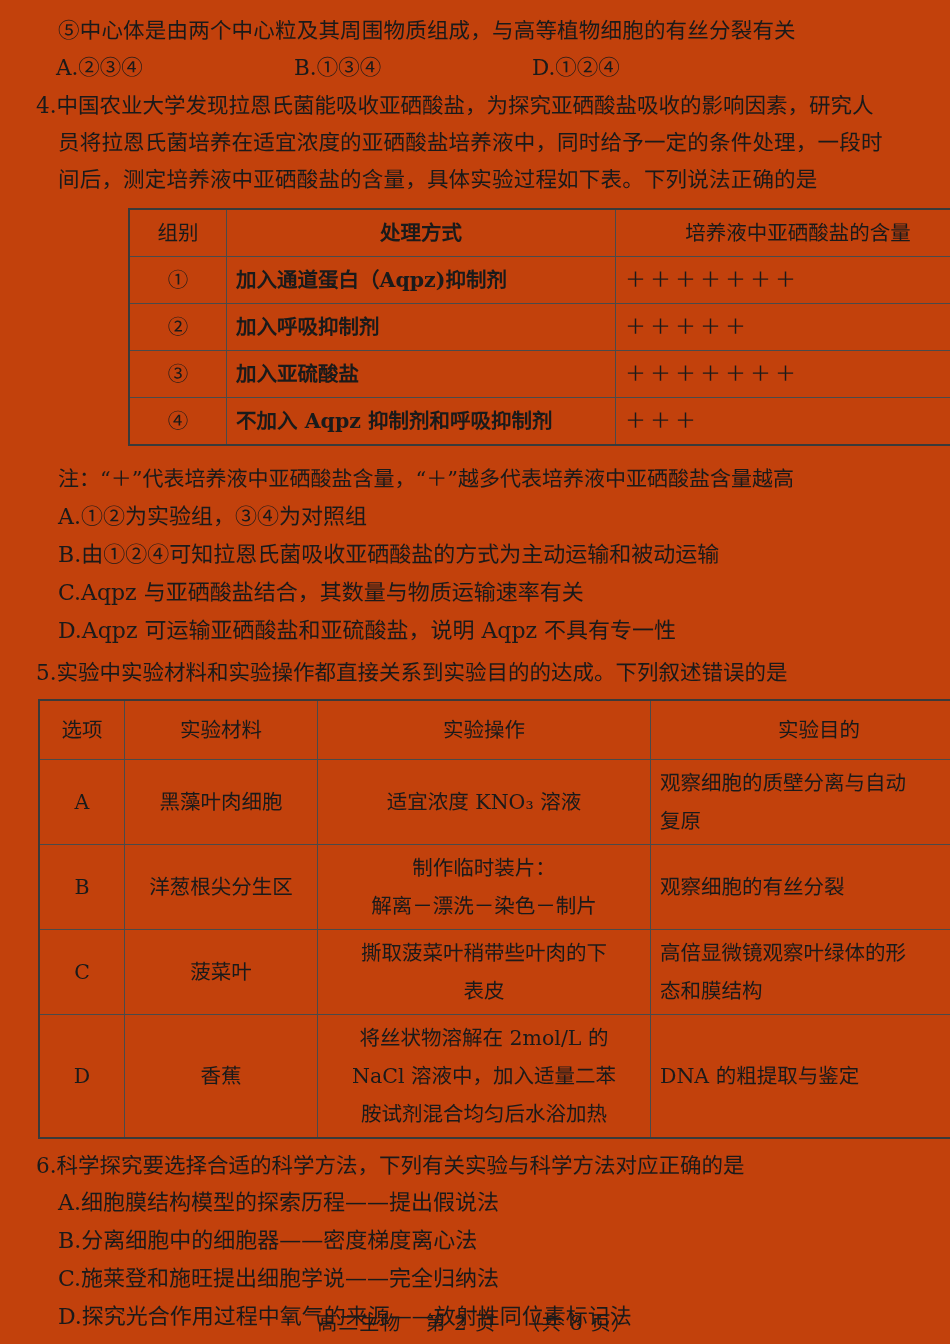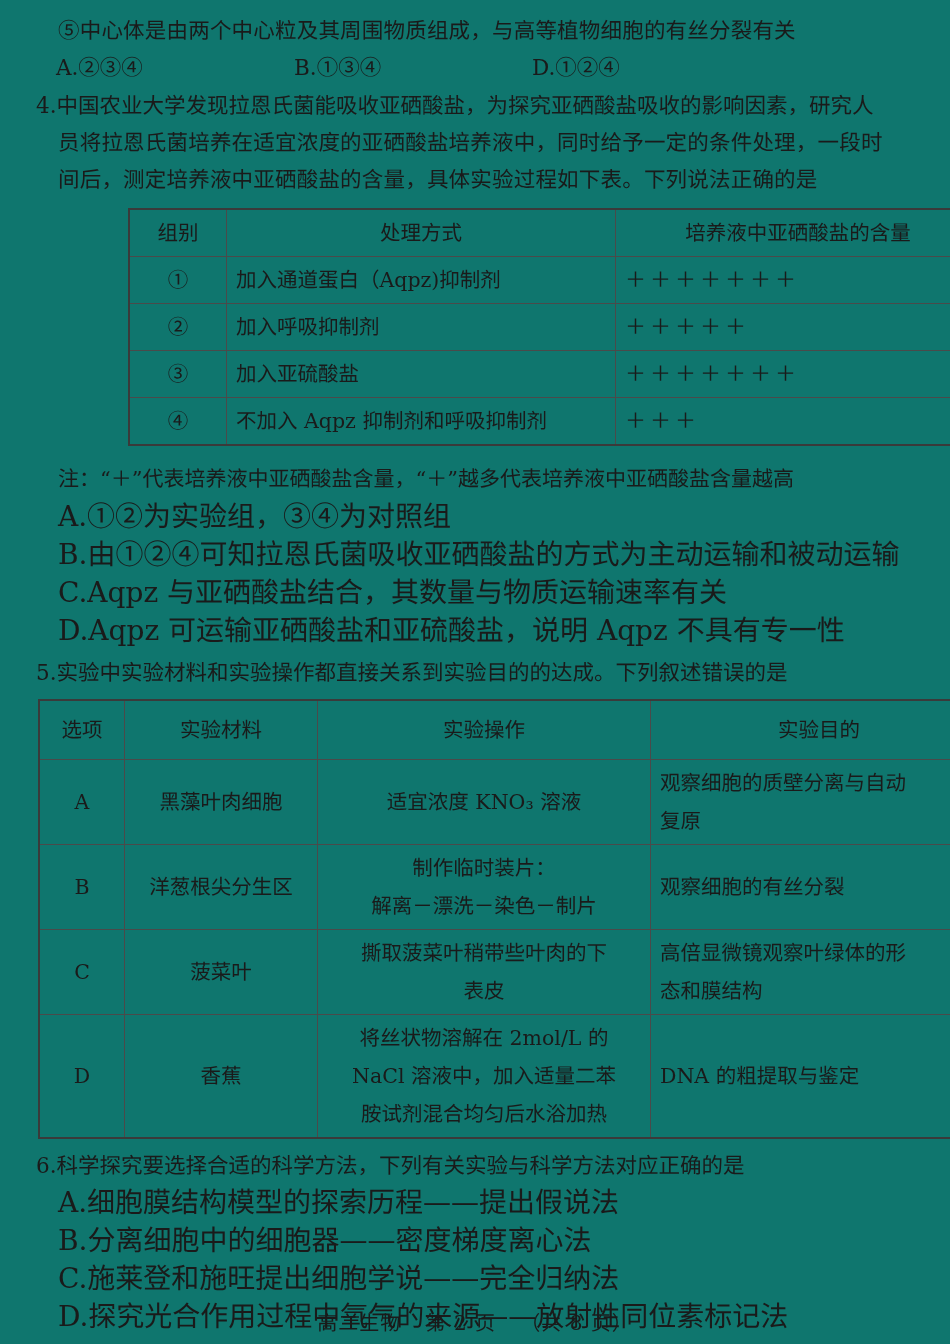--- a/index.html
+++ b/index.html
@@ -15,40 +15,40 @@
     font-family: "DejaVu Serif", "Liberation Serif", serif;
     color: #1a1a1a;
     overflow: hidden;
   }
   .page {
     position: relative;
     width: 950px;
     height: 1344px;
     box-sizing: border-box;
     padding: 12px 36px 0 36px;
-    background: #0f766e;
+    background: #c2410c;
   }
 
   
   .line {
     font-size: 21.5px;
     line-height: 37px;
     letter-spacing: 0.2px;
     white-space: nowrap;
   }
   .q-line { 
     font-size: 21.5px;
     line-height: 37px;
     white-space: nowrap;
   }
   .cont {          
     padding-left: 22px;
   }
   .opt {           
-    font-size: 28px;
+    font-size: 22px;
     line-height: 38px;
     padding-left: 22px;
     white-space: nowrap;
   }
   .opt-row {       
     display: flex;
     font-size: 21.5px;
     line-height: 38px;
     padding-left: 20px;
     gap: 20px;
@@ -85,21 +85,21 @@
   }
 
   
   .tbl1-wrap {
     margin: 10px 0 0 52px;
     padding-left: 40px;
   }
   table.tbl1 { width: 794px; }
   table.tbl1 td { height: 38px; }
   .t1-c0 { width: 78px;  text-align: center; }
-  .t1-c1 { width: 370px; text-align: left; }
+  .t1-c1 { width: 370px; text-align: left; font-weight: bold; }
   .t1-c2 { width: 346px; text-align: left; }
   .t1-head td { text-align: center; height: 44px; }
   .plus { letter-spacing: 4px; font-size: 21px; }
 
   
   .tbl2-wrap {
     margin: 8px 0 0 2px;
   }
   table.tbl2 { width: 874px; }
   .t2-c0 { width: 66px;  text-align: center; }

